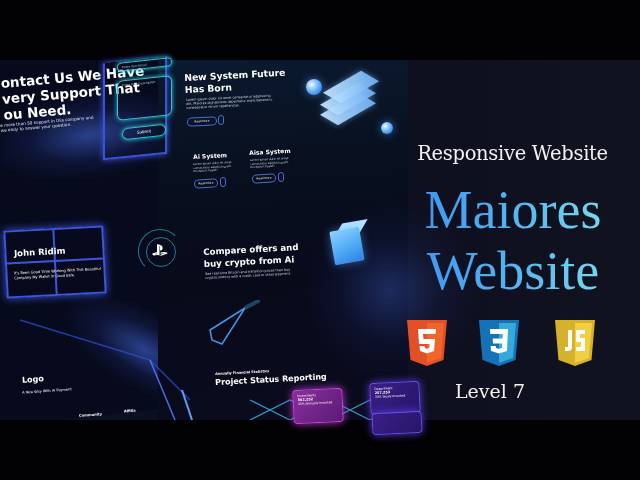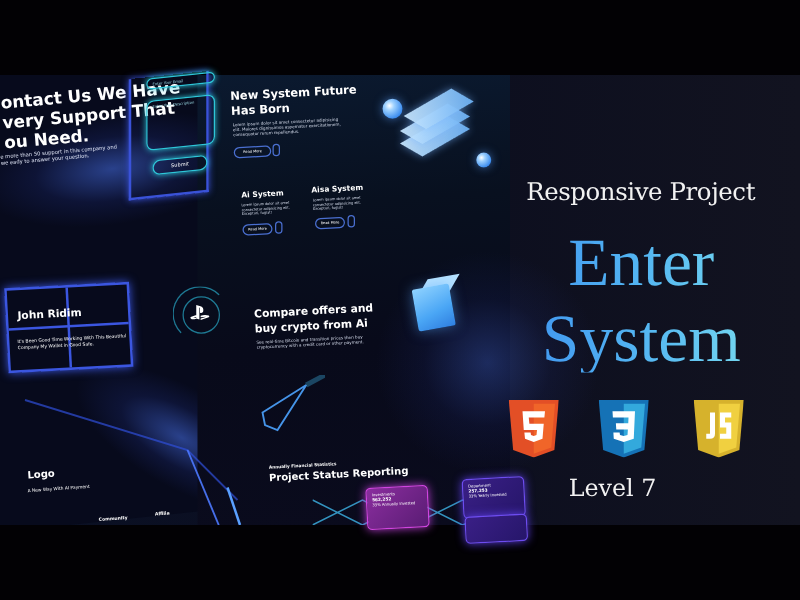--- a/index.html
+++ b/index.html
@@ -174,23 +174,23 @@
     <div>33% Annually Invested</div>
   </div>
   <div class="stat-card stat-purple" style="left:370px;top:382px;width:40px;height:24px;">
     <div>Department</div>
     <div class="v">257,253</div>
     <div>33% Yearly Invested</div>
   </div>
   <div class="stat-card stat-purple" style="left:372px;top:412px;width:40px;height:14px;"></div>
 </div>
 
-<div class="right-title">Responsive Project</div>
-<div class="big-title" style="top:183px;">Enter</div>
-<div class="big-title" style="top:244px;">System</div>
+<div class="right-title">Responsive Website</div>
+<div class="big-title" style="top:183px;">Maiores</div>
+<div class="big-title" style="top:244px;">Website</div>
 
 <svg class="tech-logo" style="left:407px;" viewBox="0 0 40 46">
   <path d="M0 0 H40 L36.5 40 L20 46 L3.5 40 Z" fill="#e34f26"></path>
   <path d="M20 3 H37 L34 38 L20 43 Z" fill="#f06529"></path>
   <path d="M11 9 H29 L28.5 14 H16 L16.5 19 H28 L27 31 L20 33.5 L13 31 L12.5 26 H17.5 L17.8 28 L20 28.8 L22.2 28 L22.6 24 H12 Z" fill="#fff"></path>
 </svg>
 <svg class="tech-logo" style="left:479px;" viewBox="0 0 40 46">
   <path d="M0 0 H40 L36.5 40 L20 46 L3.5 40 Z" fill="#1572b6"></path>
   <path d="M20 3 H37 L34 38 L20 43 Z" fill="#33a9dc"></path>
   <path d="M11 9 H29 L28 31 L20 33.5 L12 31 L11.7 26 H16.7 L17 28 L20 28.8 L23 28 L23.3 23.5 H14 L13.7 18.5 H23.6 L23.8 14 H11.3 Z" fill="#fff"></path>

